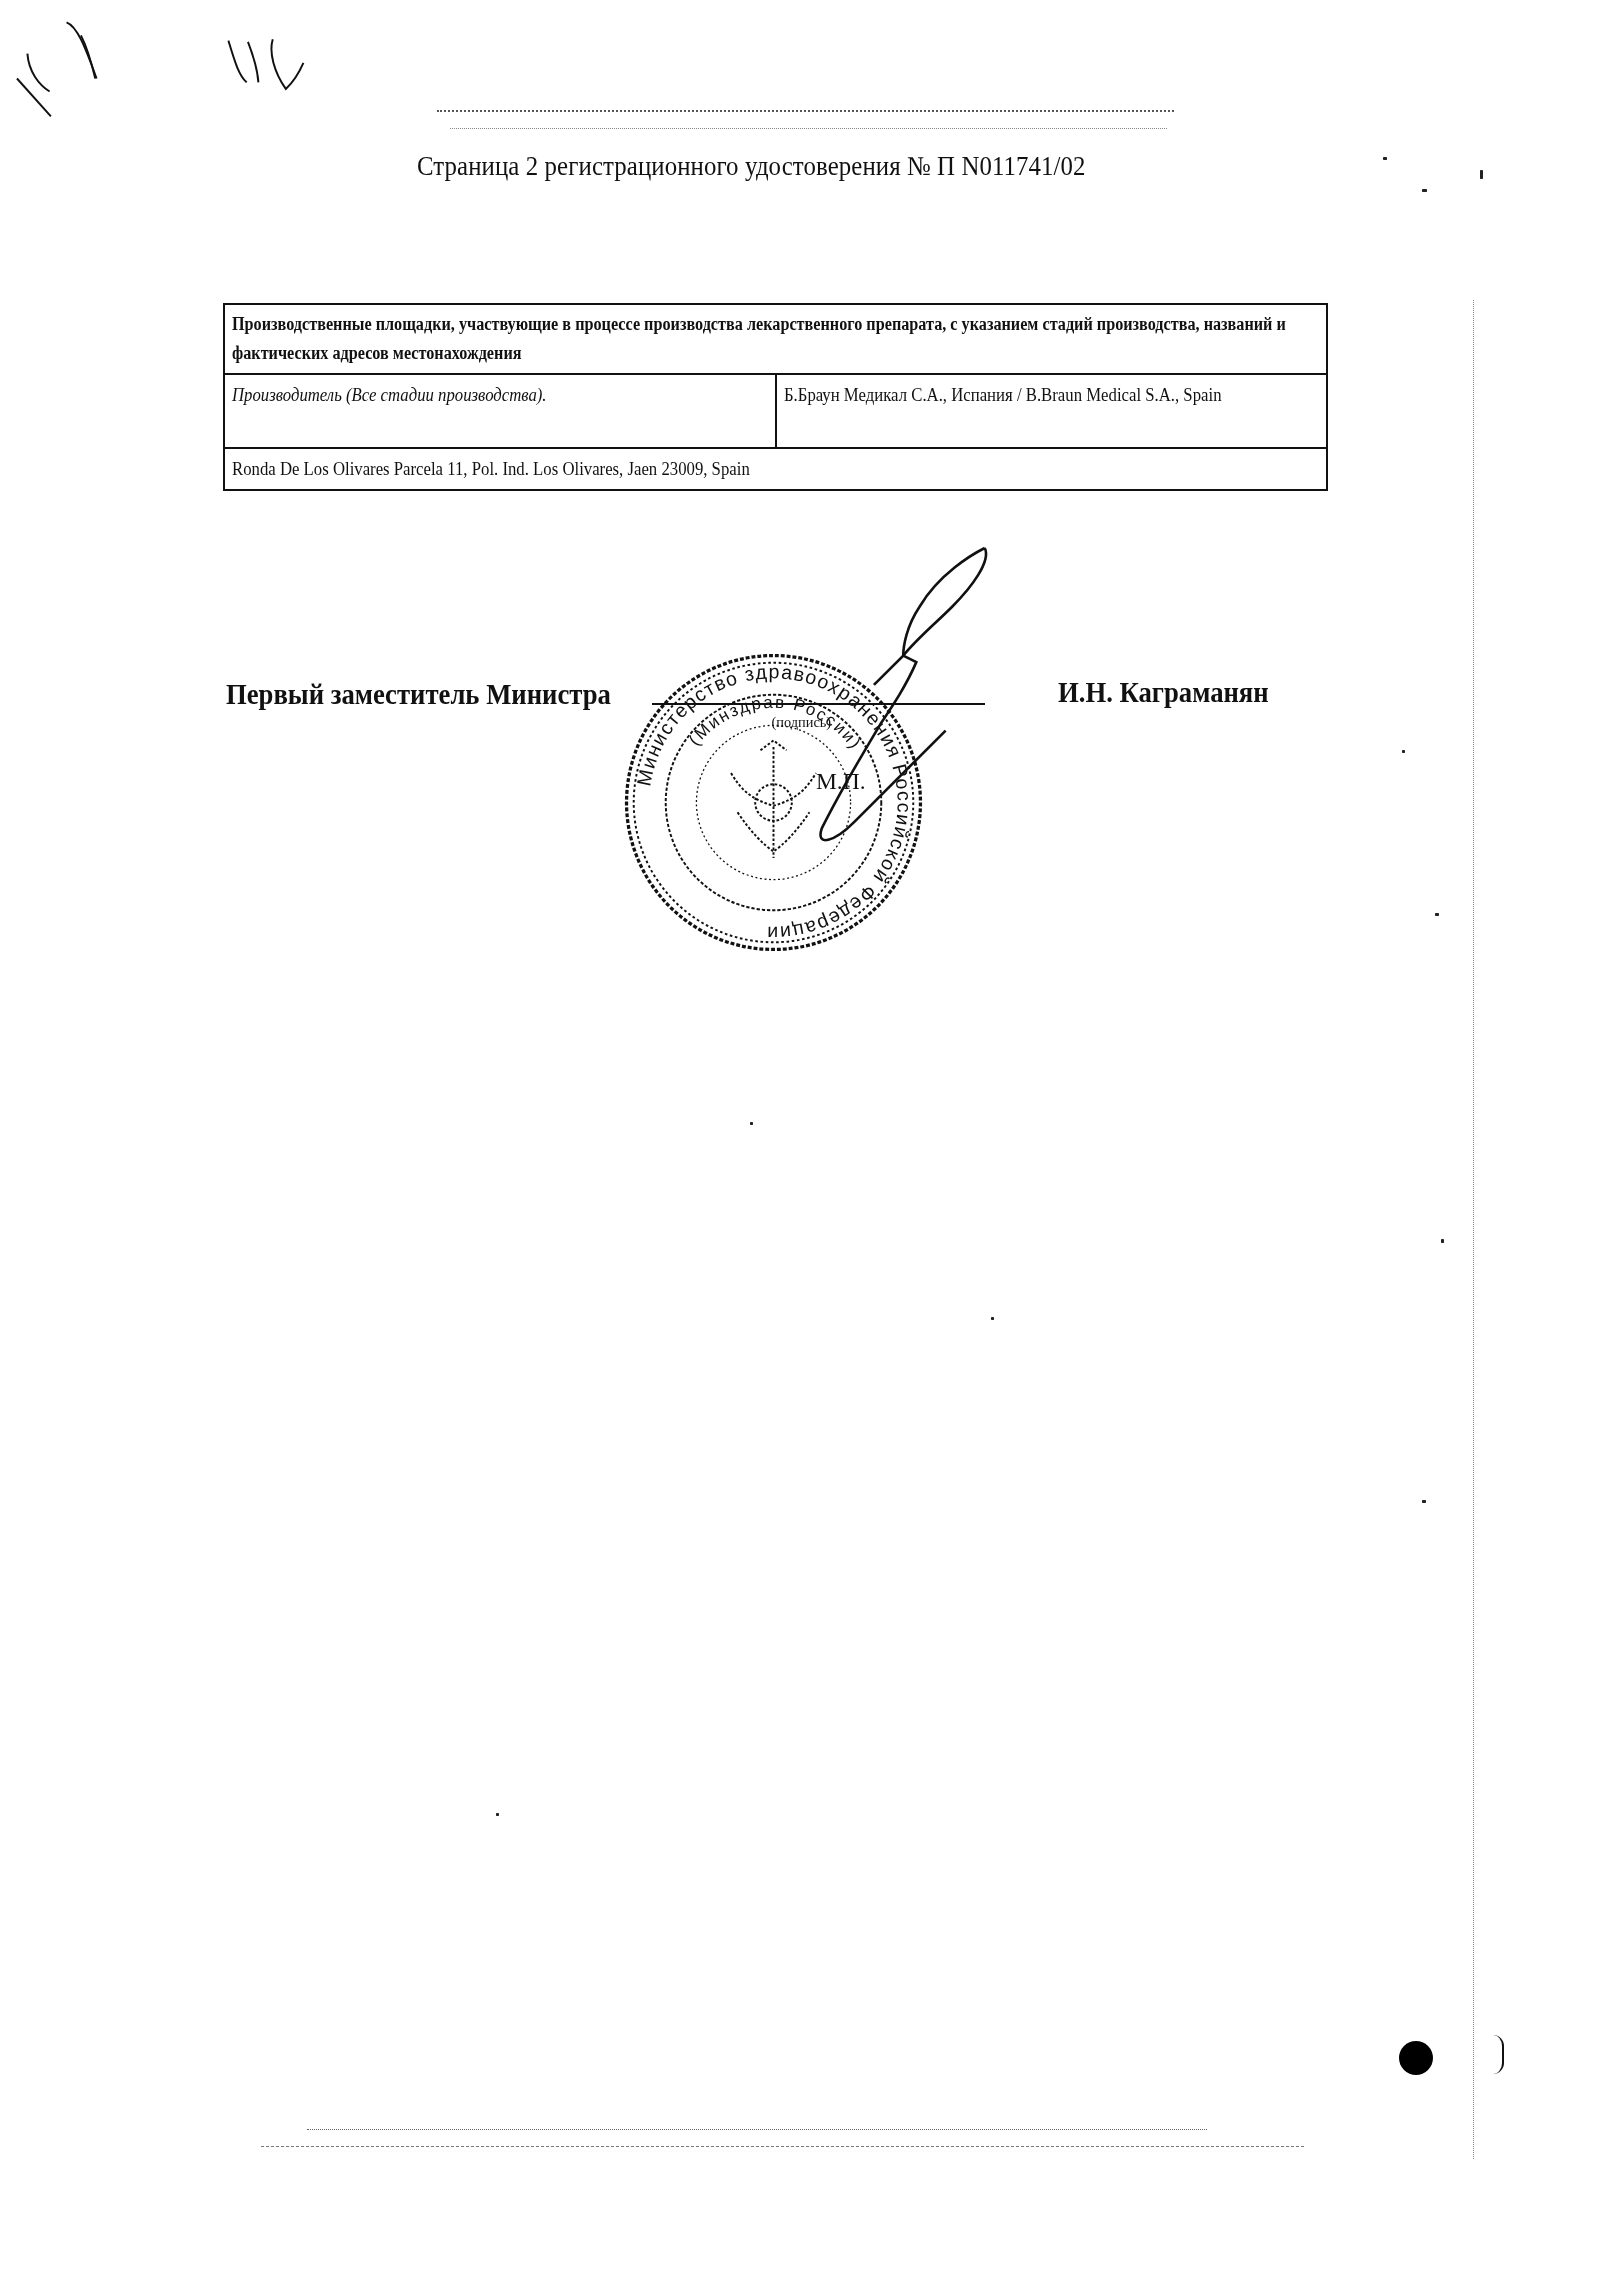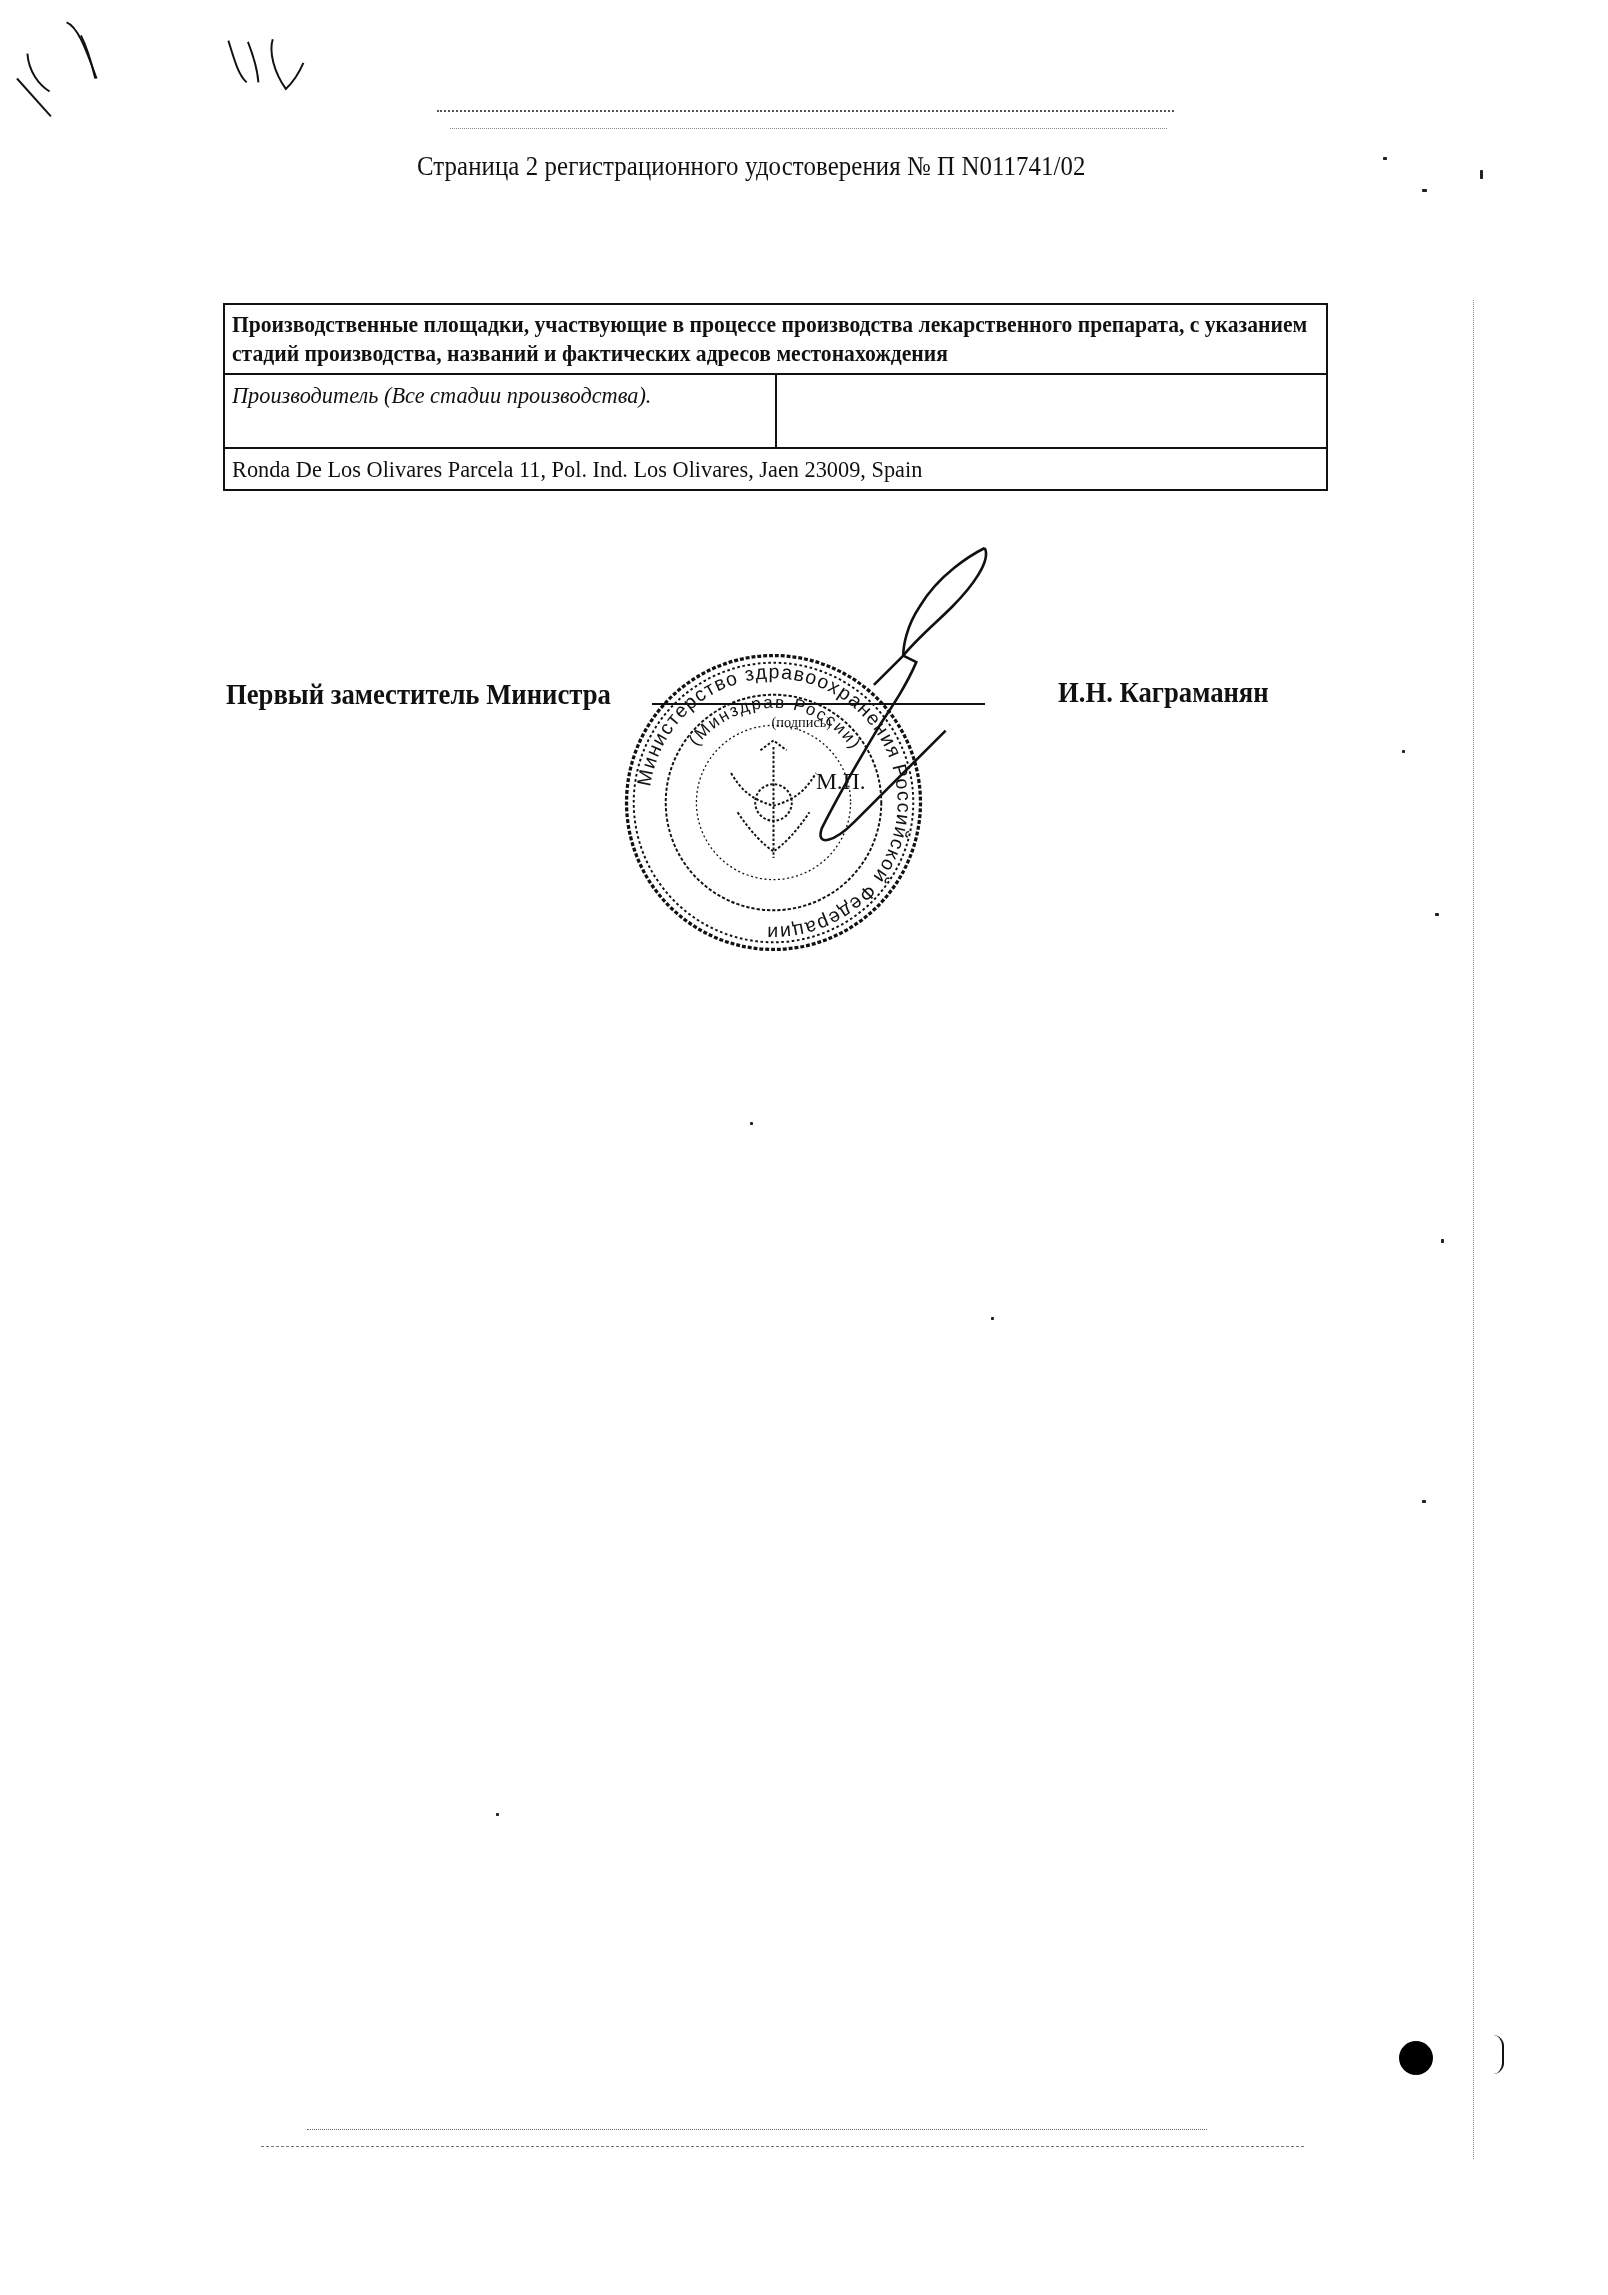--- a/index.html
+++ b/index.html
@@ -10,21 +10,21 @@
     .abs { position: absolute; }
     .speck { position: absolute; background: #222; border-radius: 0.7px; }
     .dash-line { position: absolute; height: 0; border-top: 2px dashed #555; }
     .page-header {
       left: 417px; top: 151px; font-size: 27px; letter-spacing: 0.1px; white-space: nowrap;
       transform: scaleX(0.92); transform-origin: left top;
     }
     .table { left: 223px; top: 303px; width: 1105px; border: 2px solid #111; box-sizing: border-box; }
     .row { border-top: 2px solid #111; display: flex; }
     .row:first-child { border-top: none; }
-    .cell { padding: 5.2px 6.5px; box-sizing: border-box; font-size: 24px; line-height: 29px; }
+    .cell { padding: 5.2px 6.5px; box-sizing: border-box; font-size: 18px; line-height: 29px; }
     .cell.left { width: 552px; border-right: 2px solid #111; }
     .cell.right { flex: 1; }
     .cell.full { width: 100%; }
     .hdr-text { font-weight: bold; transform: scaleX(0.9); transform-origin: left top; width: 111%; }
     .italic { font-style: italic; }
     .narrow { transform: scaleX(0.93); transform-origin: left top; width: 107%; }
     .sig-title { left: 226px; top: 678px; font-size: 29px; font-weight: bold; white-space: nowrap;
       transform: scaleX(0.92); transform-origin: left top; }
     .sig-name { left: 1058px; top: 676px; font-size: 29px; font-weight: bold; white-space: nowrap;
       transform: scaleX(0.92); transform-origin: left top; }
@@ -56,20 +56,23 @@
 
 <div class="abs table">
   <div class="row">
     <div class="cell full">
       <div class="hdr-text">Производственные площадки, участвующие в процессе производства лекарственного препарата, с указанием стадий производства, названий и фактических адресов местонахождения</div>
     </div>
   </div>
   <div class="row" style="min-height:72px;">
     <div class="cell left">
       <div class="italic narrow">Производитель (Все стадии производства).</div>
+    </div>
+    <div class="cell right">
+      <div class="narrow">Б.Браун Медикал С.А., Испания / B.Braun Medical S.A., Spain</div>
     </div>
   </div>
   <div class="row">
     <div class="cell full">
       <div class="narrow">Ronda De Los Olivares Parcela 11, Pol. Ind. Los Olivares, Jaen 23009, Spain</div>
     </div>
   </div>
 </div>
 
 <div class="abs sig-title">Первый заместитель Министра</div>

